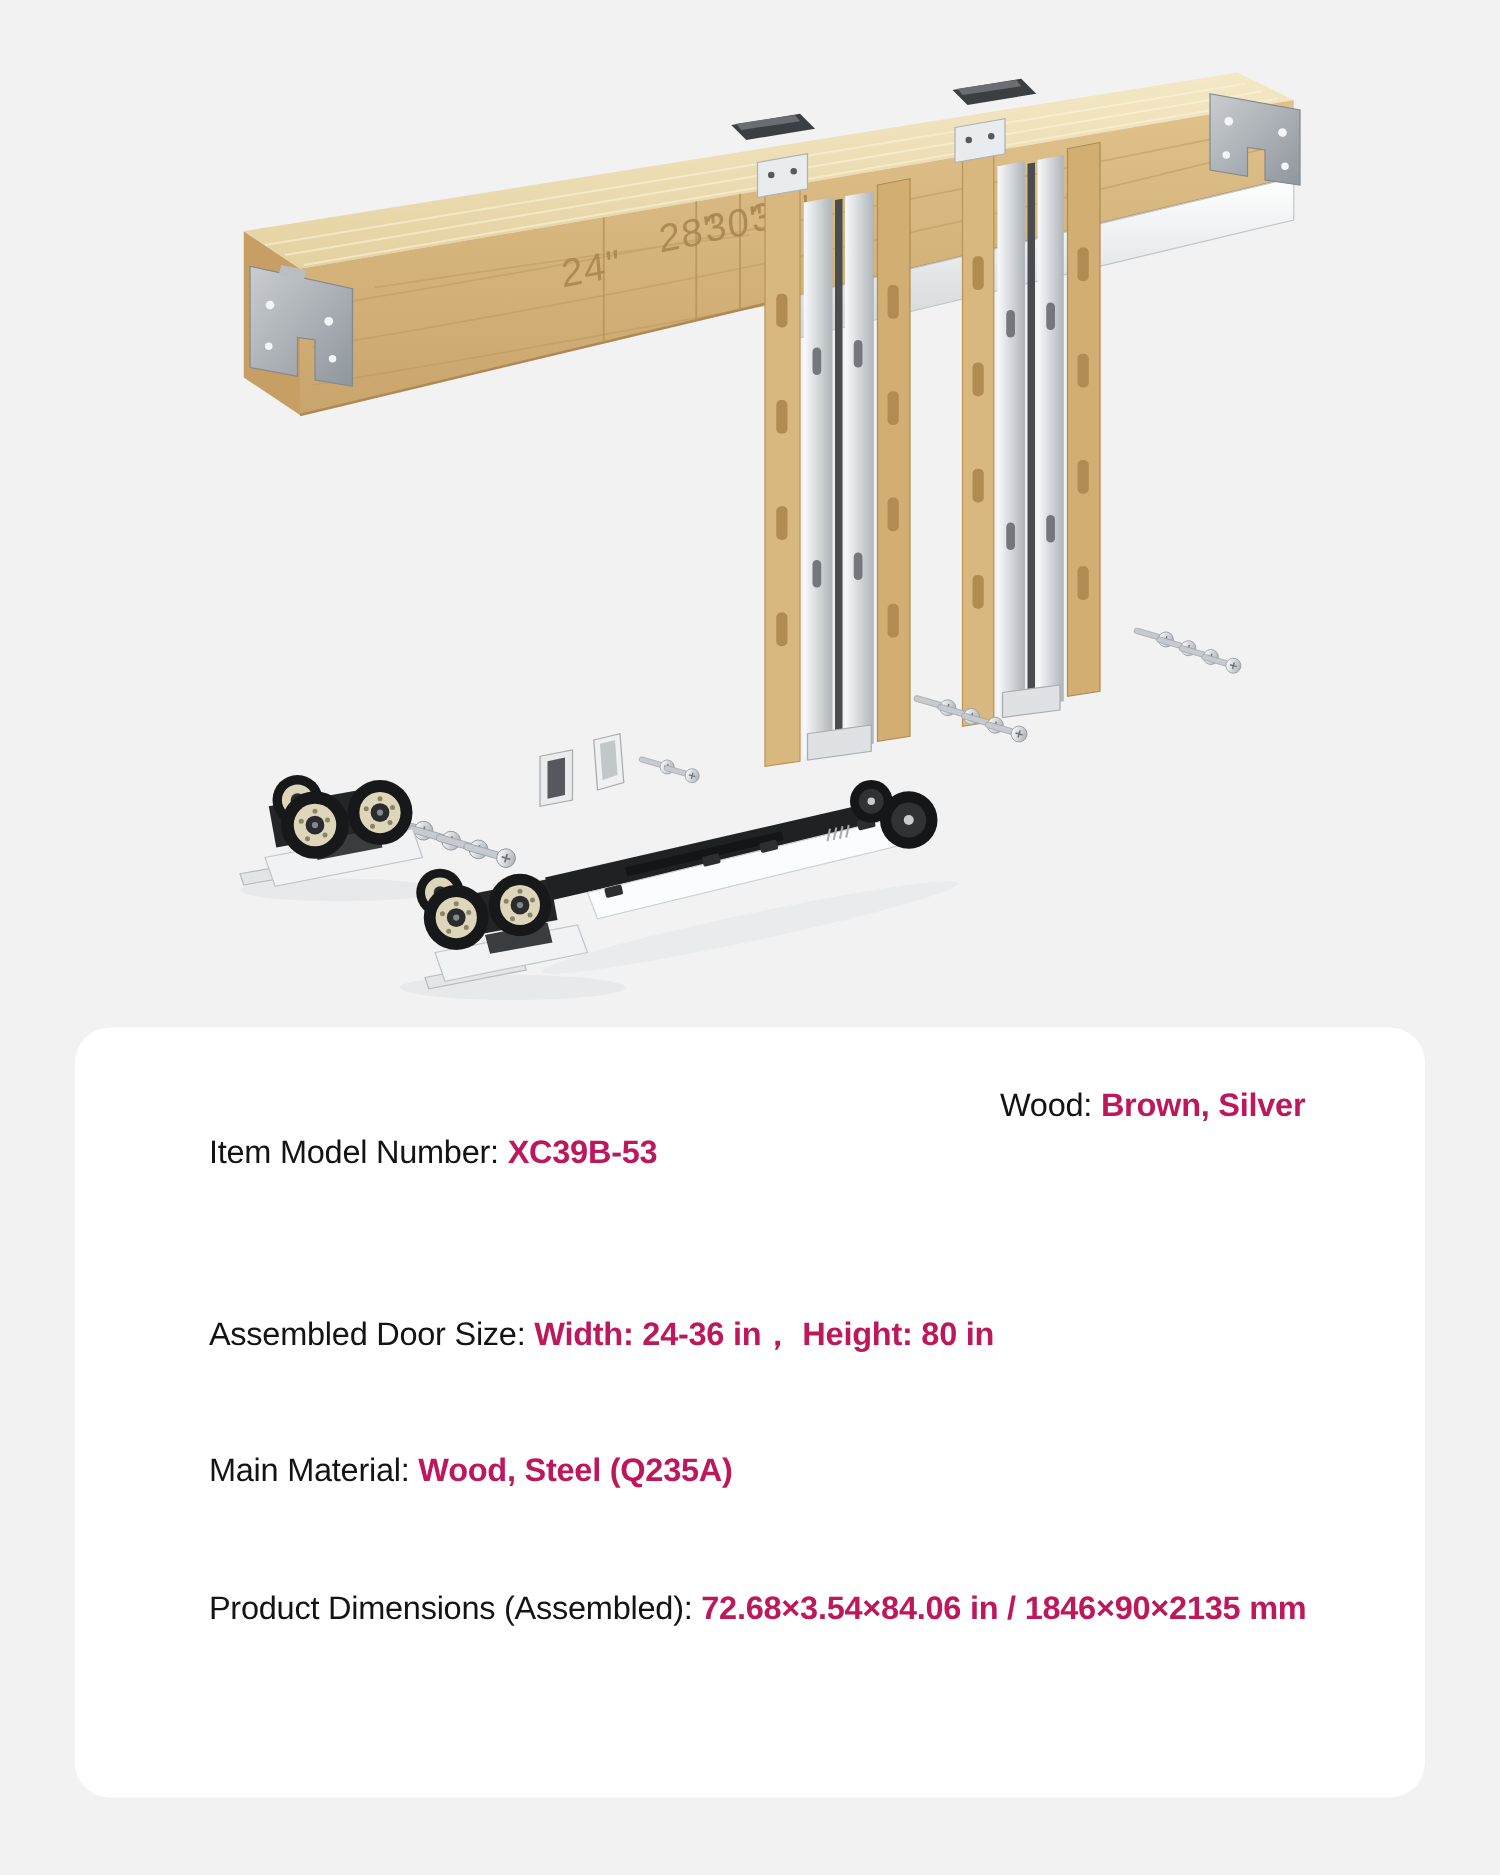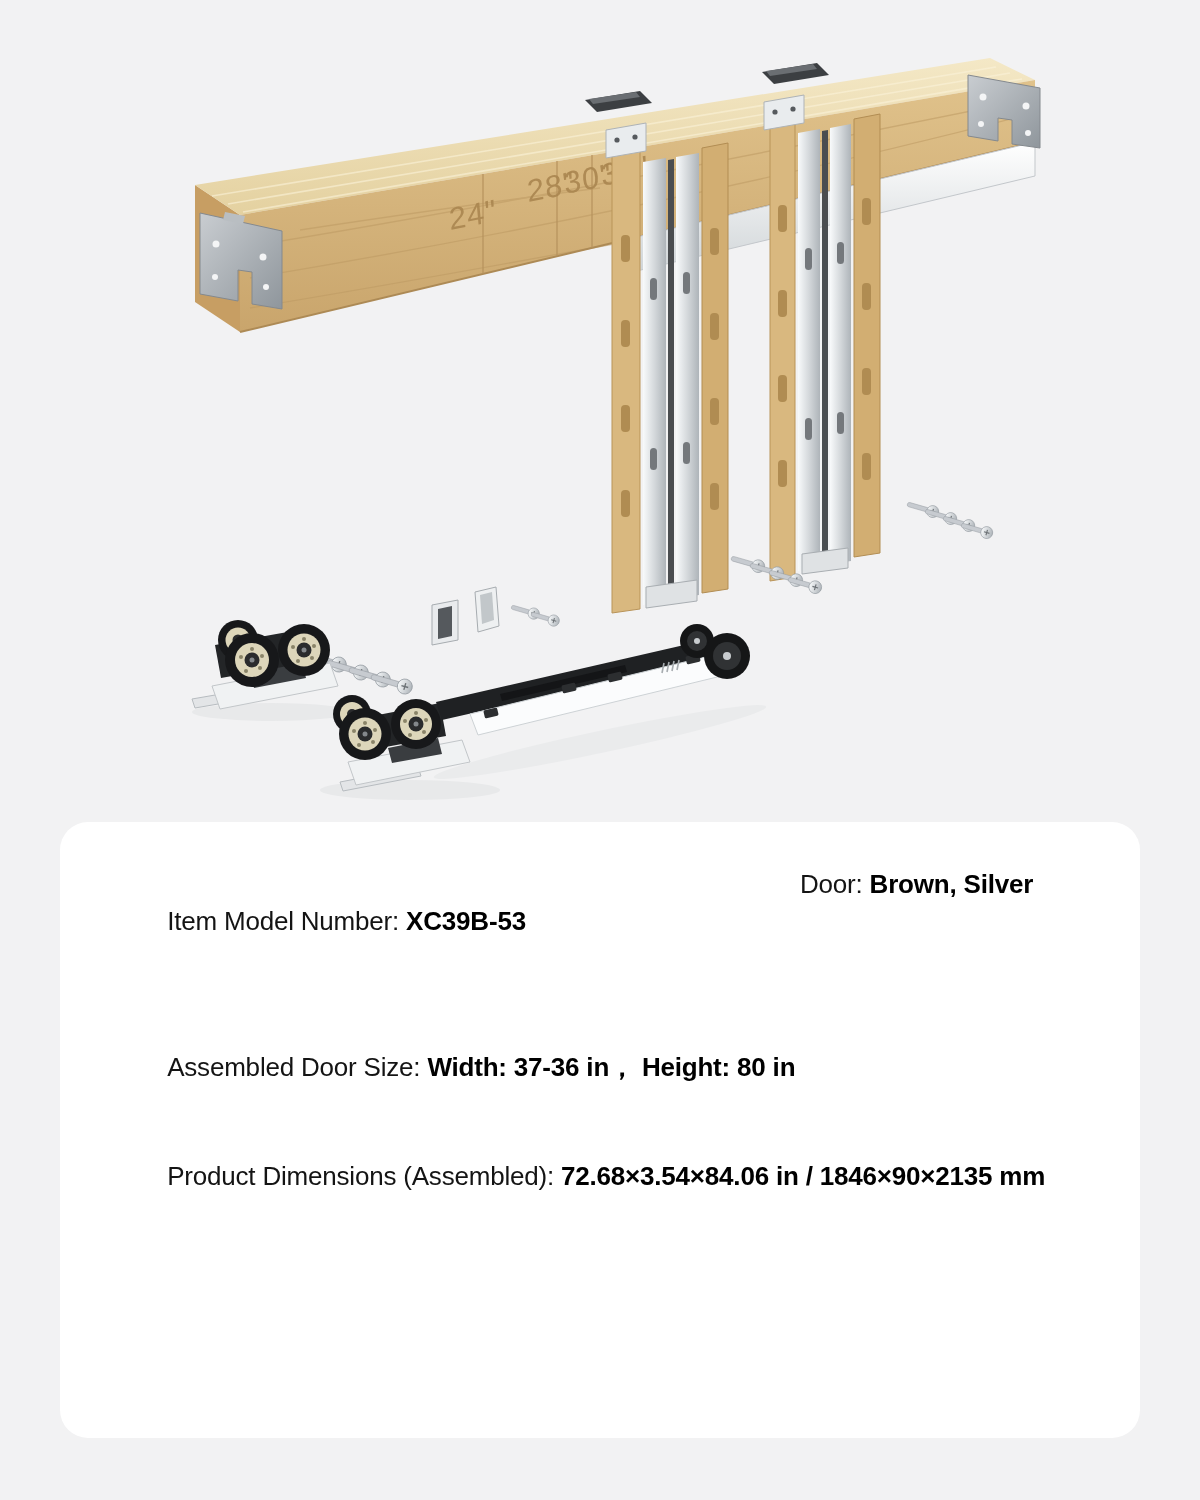--- a/index.html
+++ b/index.html
@@ -12,21 +12,21 @@
   .render-wrap{position:absolute;left:0;top:0;width:1200px;height:820px;}
   .card{
     position:absolute;left:60px;top:822px;width:1080px;height:616px;
     background:#ffffff;border-radius:28px;
   }
   .spec-rows{position:absolute;left:65px;top:44px;right:40px;}
   .spec-line{
     position:relative;font-size:26px;line-height:36.5px;color:#141414;
     letter-spacing:-0.2px;white-space:pre-wrap;
   }
-  .spec-line .val{font-weight:700;color:#000000;}
+  .spec-line .val{font-weight:700;color:#be185d;}
   .color-col{position:absolute;left:675px;top:0;white-space:pre-wrap;}
   svg text.mark{
     font-family:"Liberation Sans","DejaVu Sans",sans-serif;
     font-size:31px;fill:#aa8650;opacity:.9;letter-spacing:1px;
   }
 </style>
 </head>
 <body>
 
 <div class="render-wrap">
@@ -370,28 +370,31 @@
     </g>
   </g>
 </svg>
 </div>
 
 <div class="card">
   <div class="spec-rows">
 
     <div class="spec-line">
       <span class="lab">Item Model Number: </span><span class="val">XC39B-53</span>
-      <span class="color-col"><span class="lab">Door: </span><span class="val">Brown, Silver</span></span>
+      <span class="color-col"><span class="lab">Wood: </span><span class="val">Brown, Silver</span></span>
     </div>
 
     <div class="spec-line">
-      <span class="lab">Assembled Door Size: </span><span class="val">Width: 37-36 in， Height: 80 in</span>
+      <span class="lab">Assembled Door Size: </span><span class="val">Width: 24-36 in， Height: 80 in</span>
     </div>
 
 
+    <div class="spec-line">
+      <span class="lab">Main Material: </span><span class="val">Wood, Steel (Q235A)</span>
+    </div>
 
 
     <div class="spec-line">
       <span class="lab">Product Dimensions (Assembled): </span><span class="val">72.68×3.54×84.06 in / 1846×90×2135 mm</span>
     </div>
 
   </div>
 </div>
 
 </body></html>

